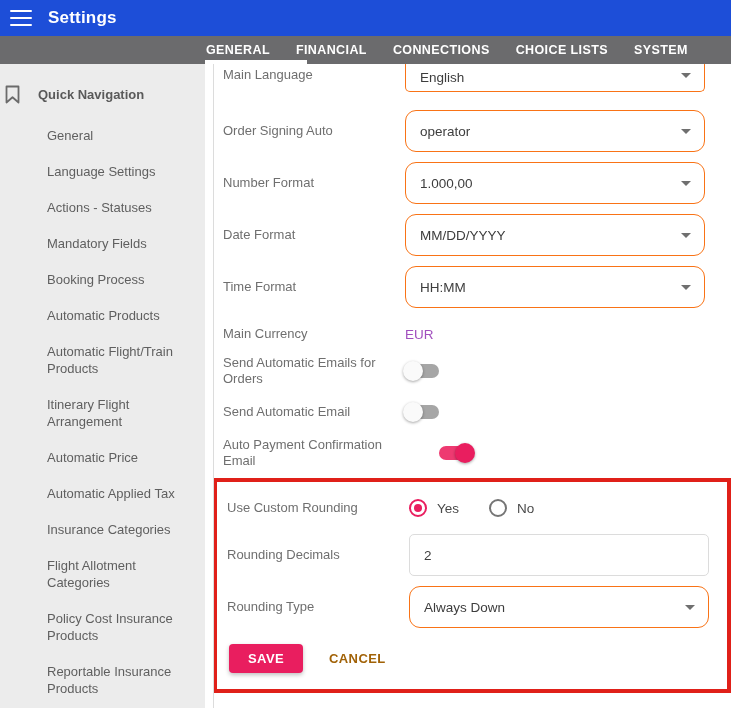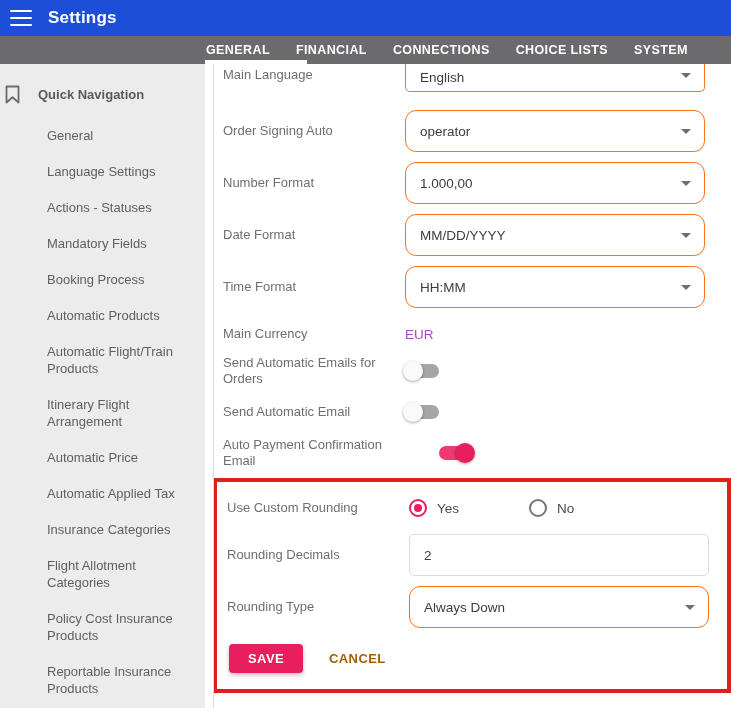--- a/index.html
+++ b/index.html
@@ -60,21 +60,21 @@
                    box-shadow:0 1px 3px rgba(0,0,0,.35); }
   .switch.off .track { background:#a6a6a6; }
   .switch.off .knob  { left:-2px; background:#fafafa; }
   .switch.on  .track { background:#ee3a71; }
   .switch.on  .knob  { right:-4px; background:#e91e5f; }
 
   
   .annot { border:4px solid #e02019; margin-left:-10px; margin-right:0px;
            padding:12px 0 16px 10px; margin-top:10px; }
 
-  .radio-group { display:flex; align-items:center;gap:40px; }
+  .radio-group { display:flex; align-items:center; }
   .radio { display:flex; align-items:center; margin-right:30px; cursor:pointer; }
   .rdot { width:18px; height:18px; border-radius:50%; position:relative; margin-right:10px; }
   .radio.sel .rdot { border:2px solid #e91e5f; }
   .radio.sel .rdot::after { content:""; position:absolute; left:3px; top:3px; width:8px; height:8px;
                             border-radius:50%; background:#e91e5f; }
   .radio.unsel .rdot { border:2px solid #757575; }
   .rlabel { font-size:13.5px; color:#4a4a4a; }
 
   .tinput { width:300px; height:42px; border:1px solid #dcdcdc; border-radius:5px;
             padding-left:14px; font-size:13.5px; color:#3d3d3d; outline:none;

